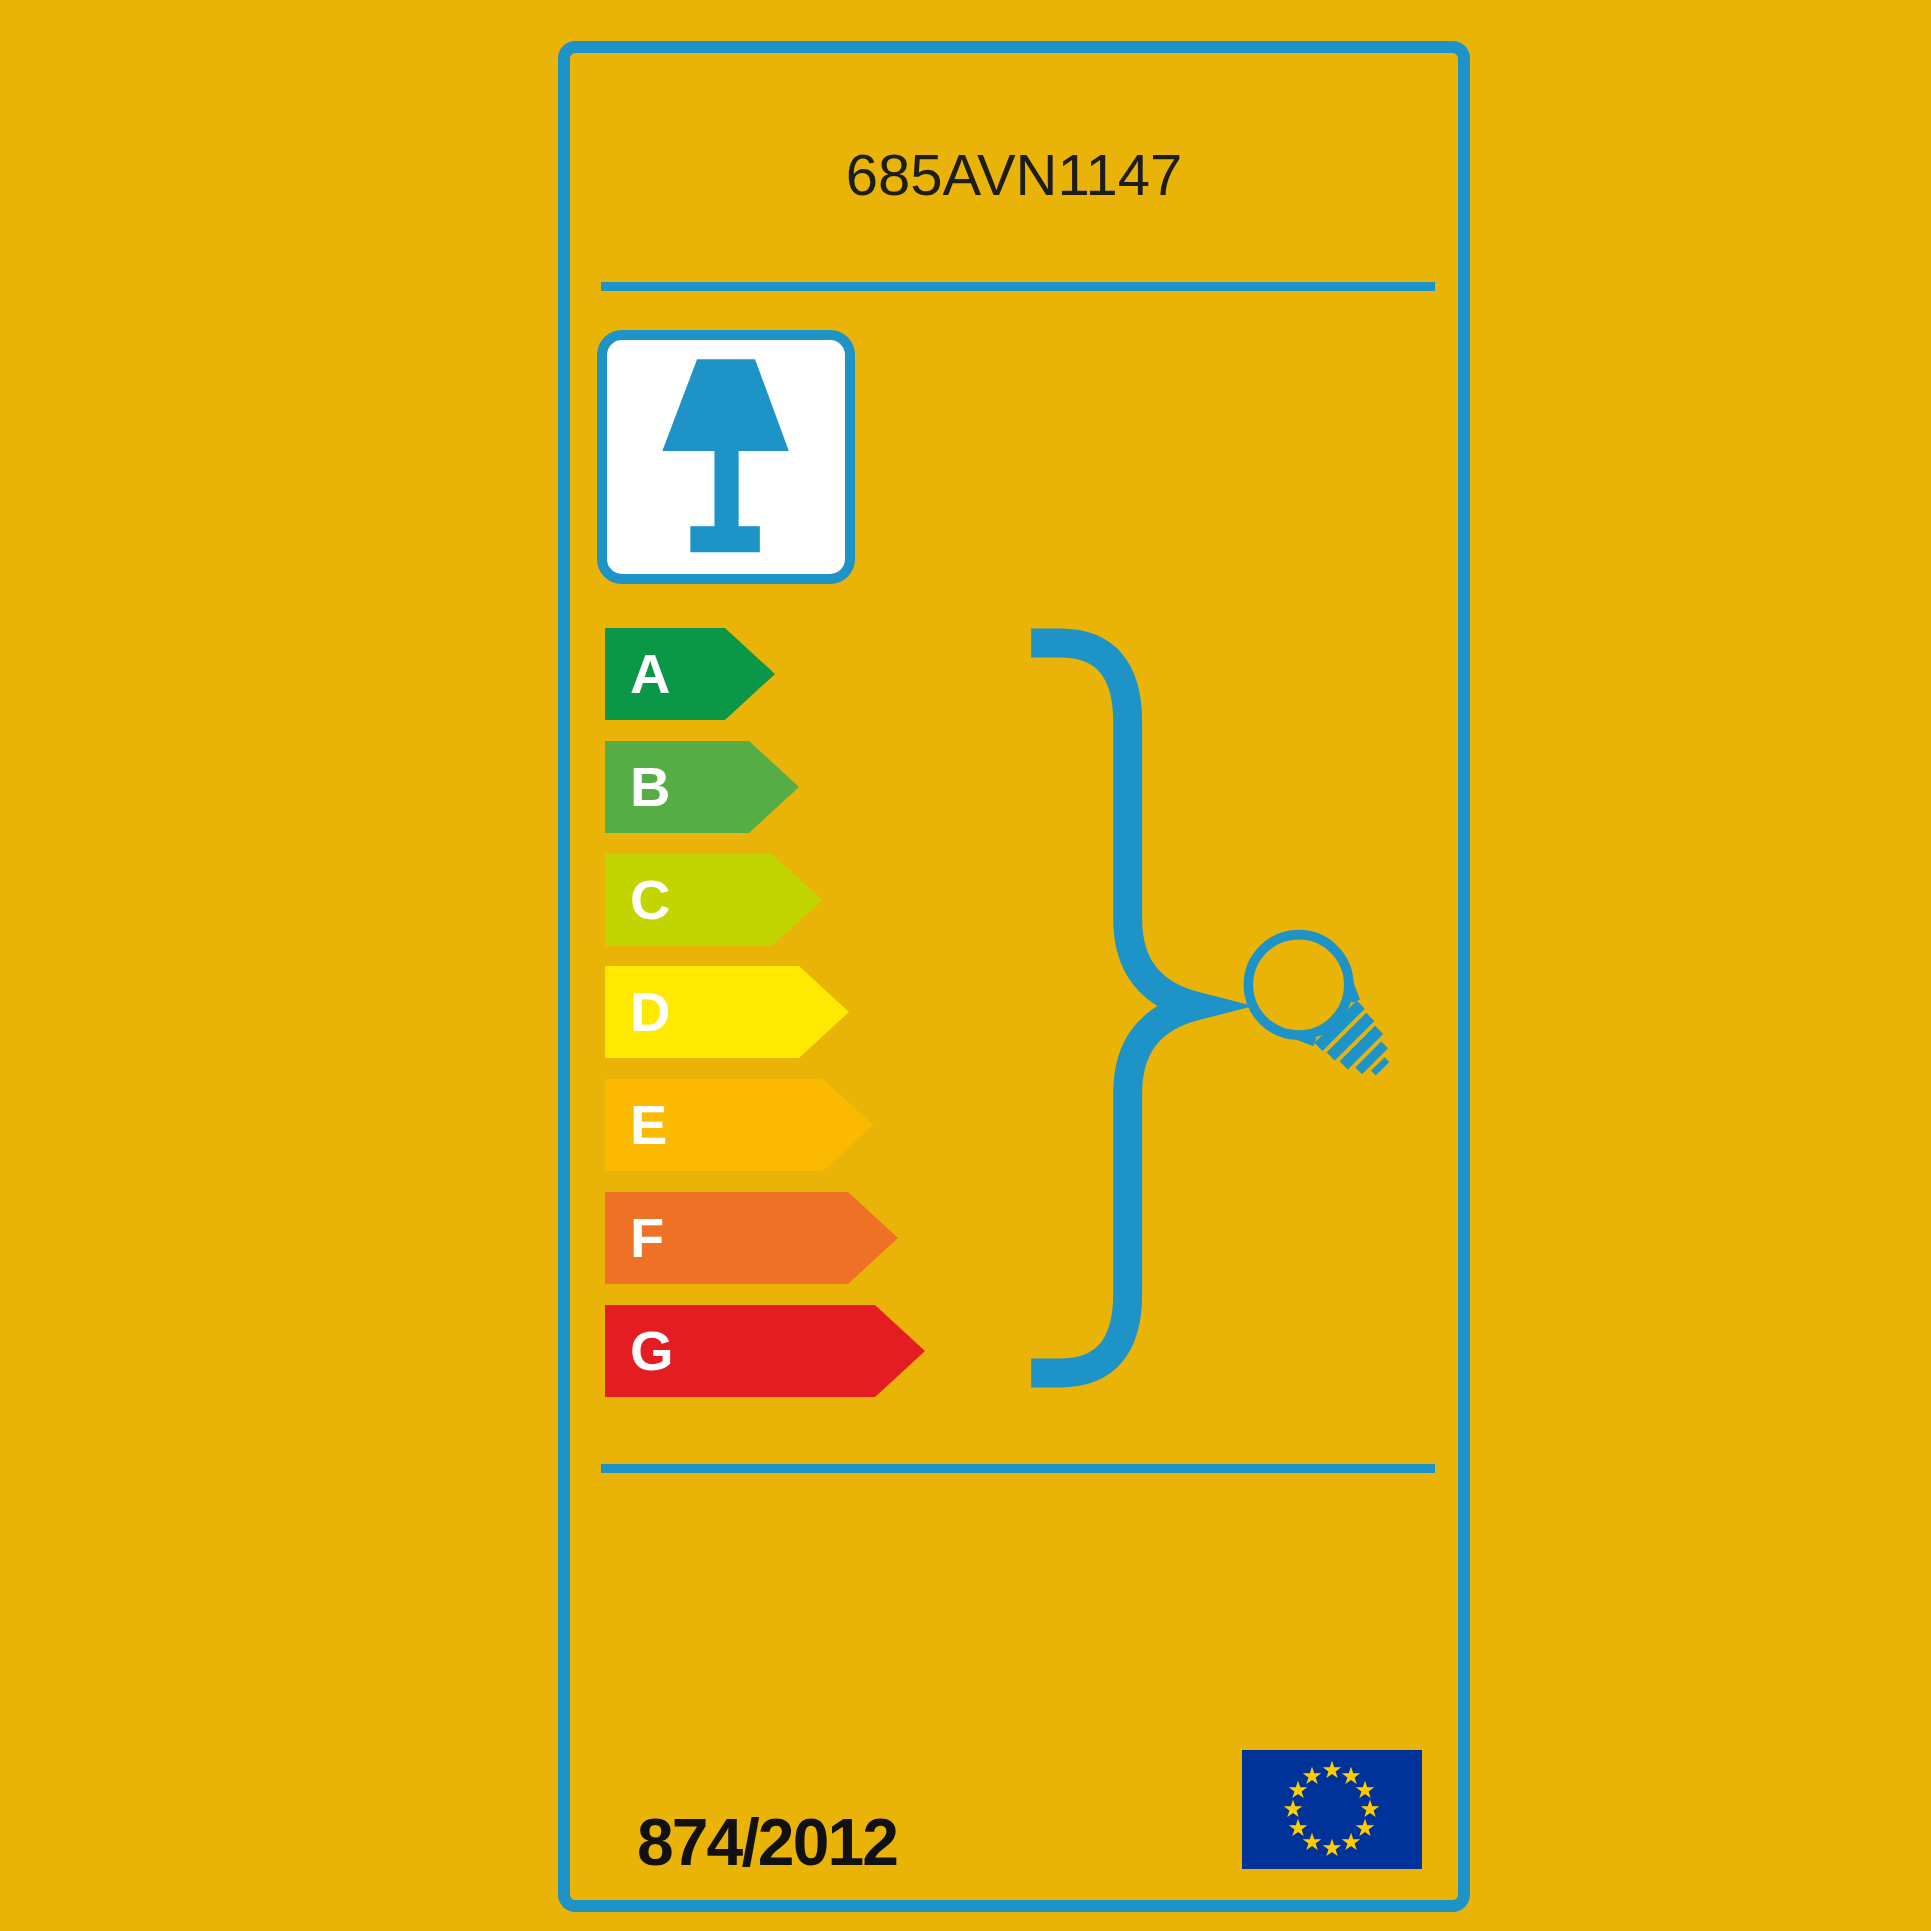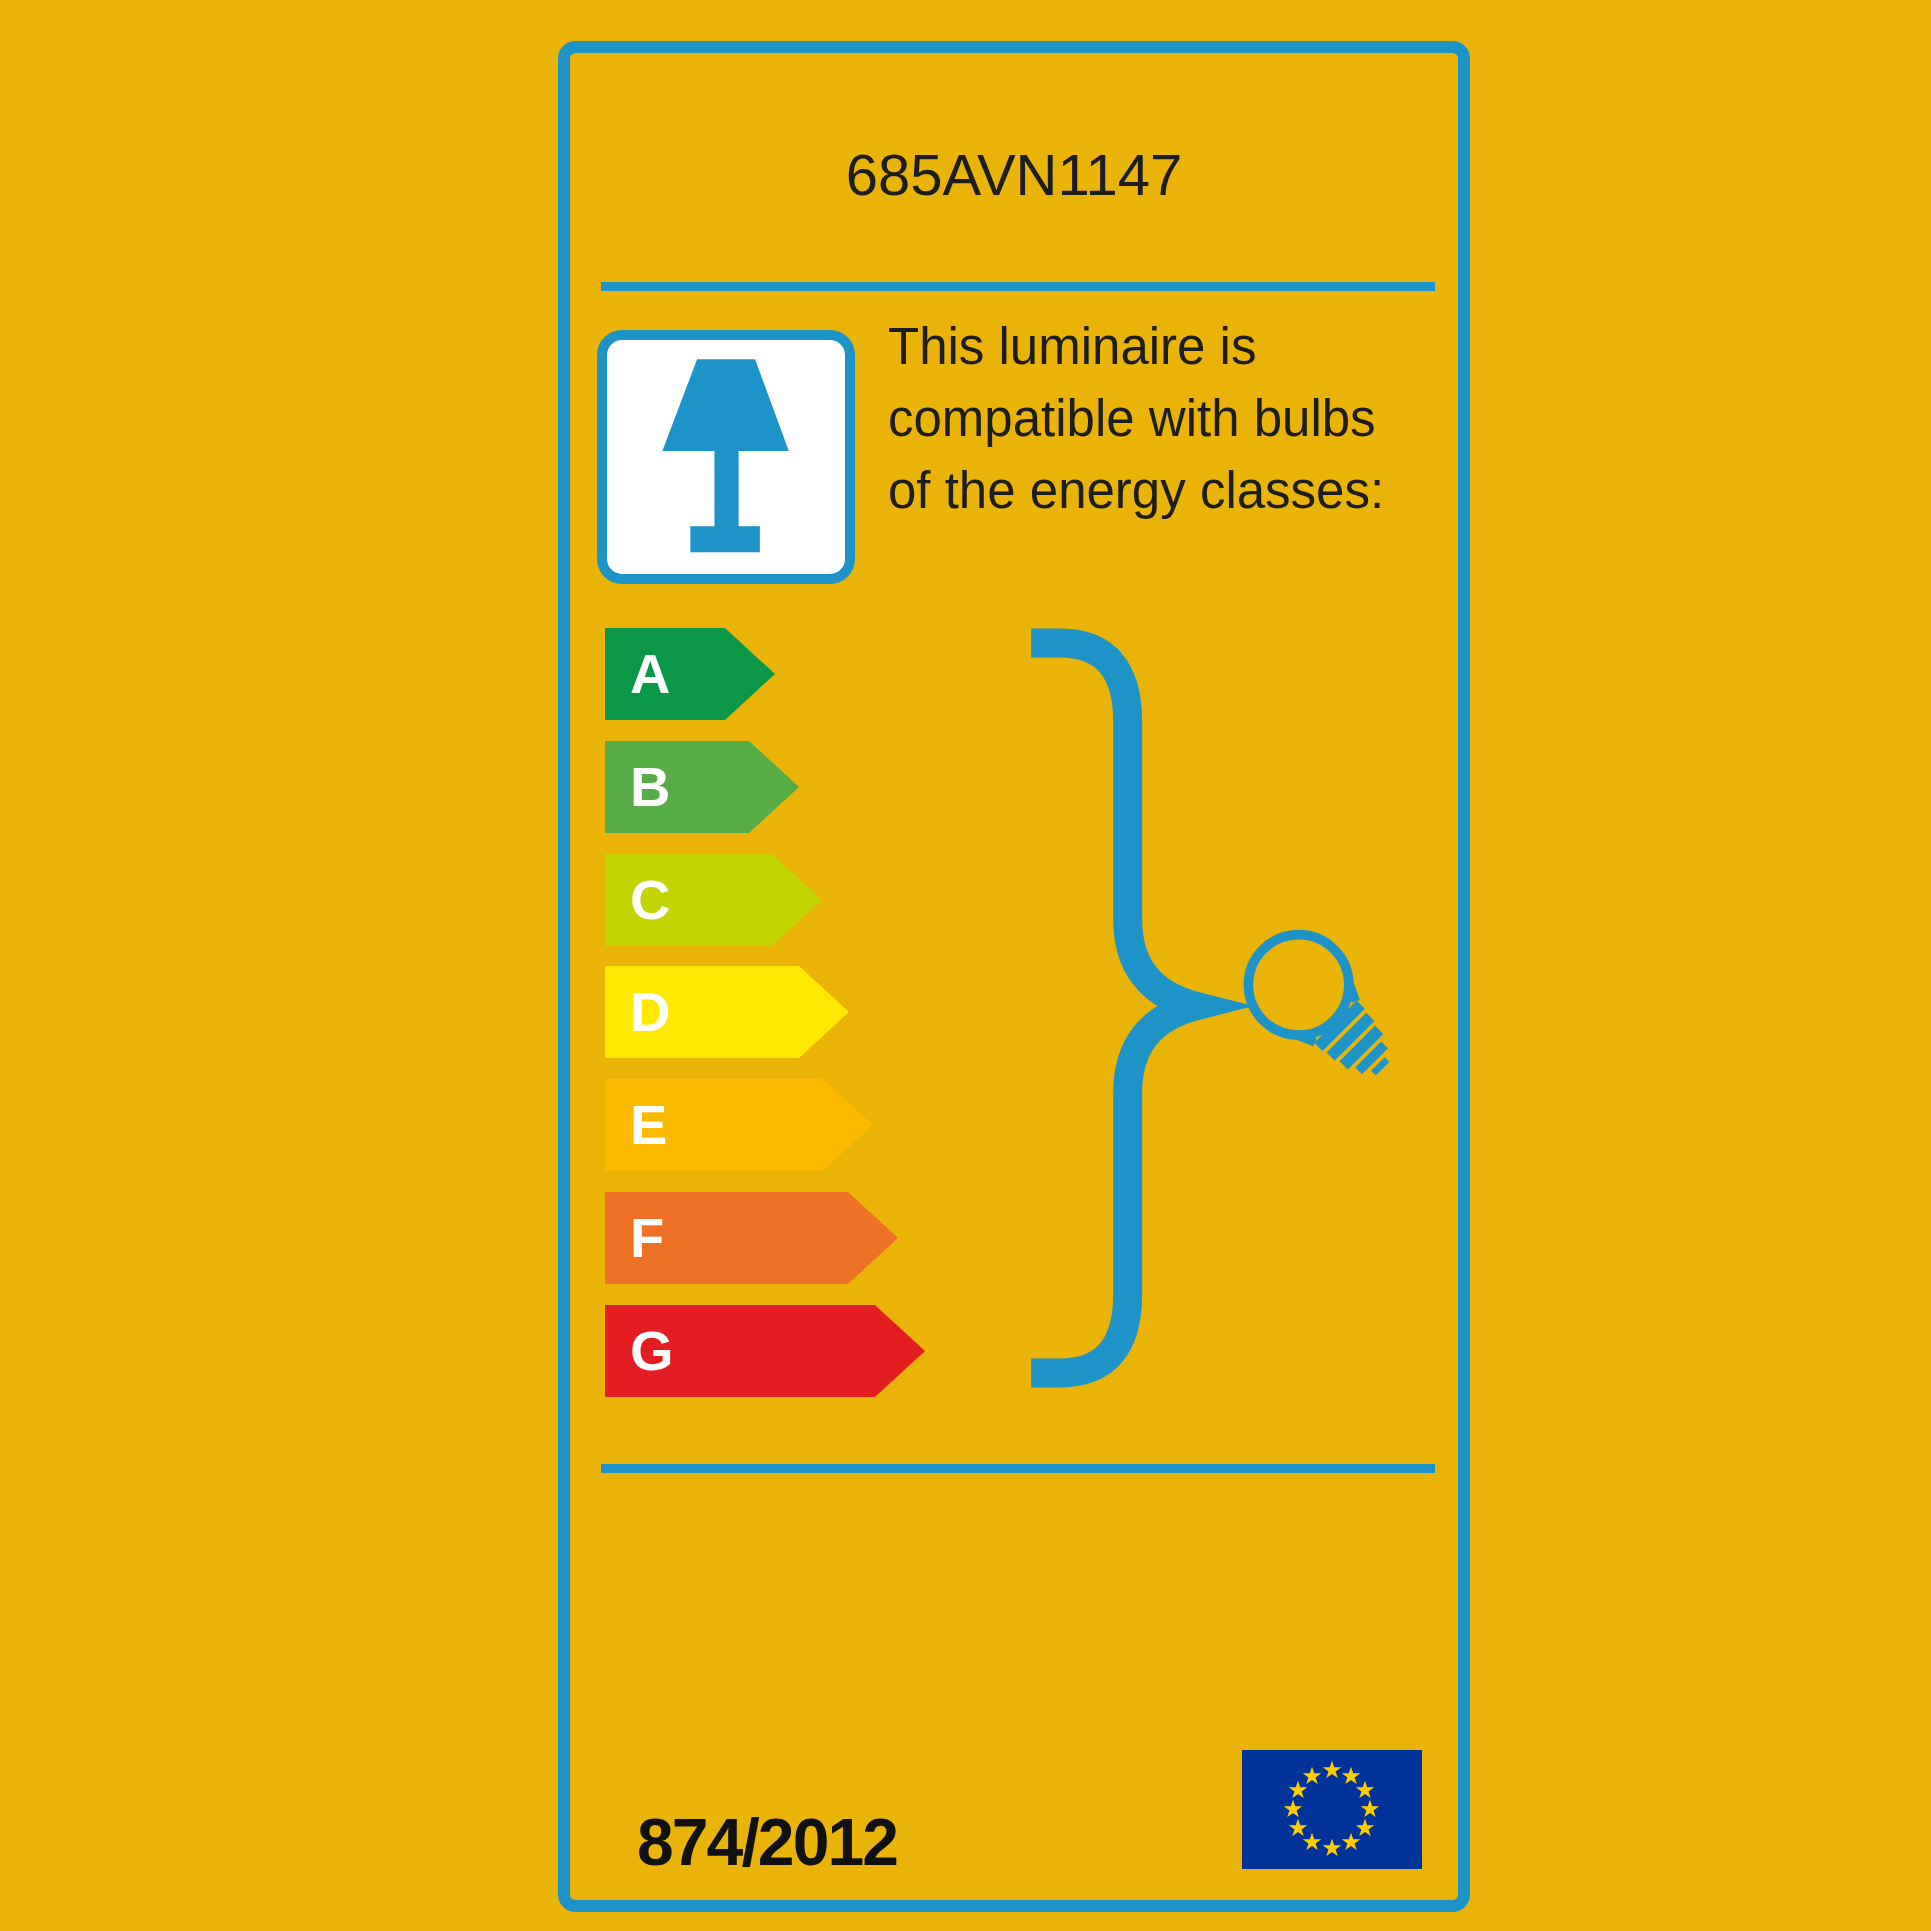--- a/index.html
+++ b/index.html
@@ -56,25 +56,20 @@
 <div class="canvas">
 
   <div class="abs label-frame"></div>
 
   <div class="abs model-title">685AVN1147</div>
 
   <div class="abs rule rule-top"></div>
 
   <div class="abs lamp-box"></div>
 
-  <div class="abs description">
-    <div class="line">This luminaire is</div>
-    <div class="line">compatible with bulbs</div>
-    <div class="line">of the energy classes:</div>
-  </div>
 
   <div class="abs energy-arrow" style="top: 628px; width: 170px; background: rgb(10, 151, 72);">
     <span class="letter">A</span>
   </div>
   <div class="abs energy-arrow" style="top: 741px; width: 194px; background: rgb(87, 173, 69);">
     <span class="letter">B</span>
   </div>
   <div class="abs energy-arrow" style="top: 854px; width: 217px; background: rgb(195, 213, 0);">
     <span class="letter">C</span>
   </div>

